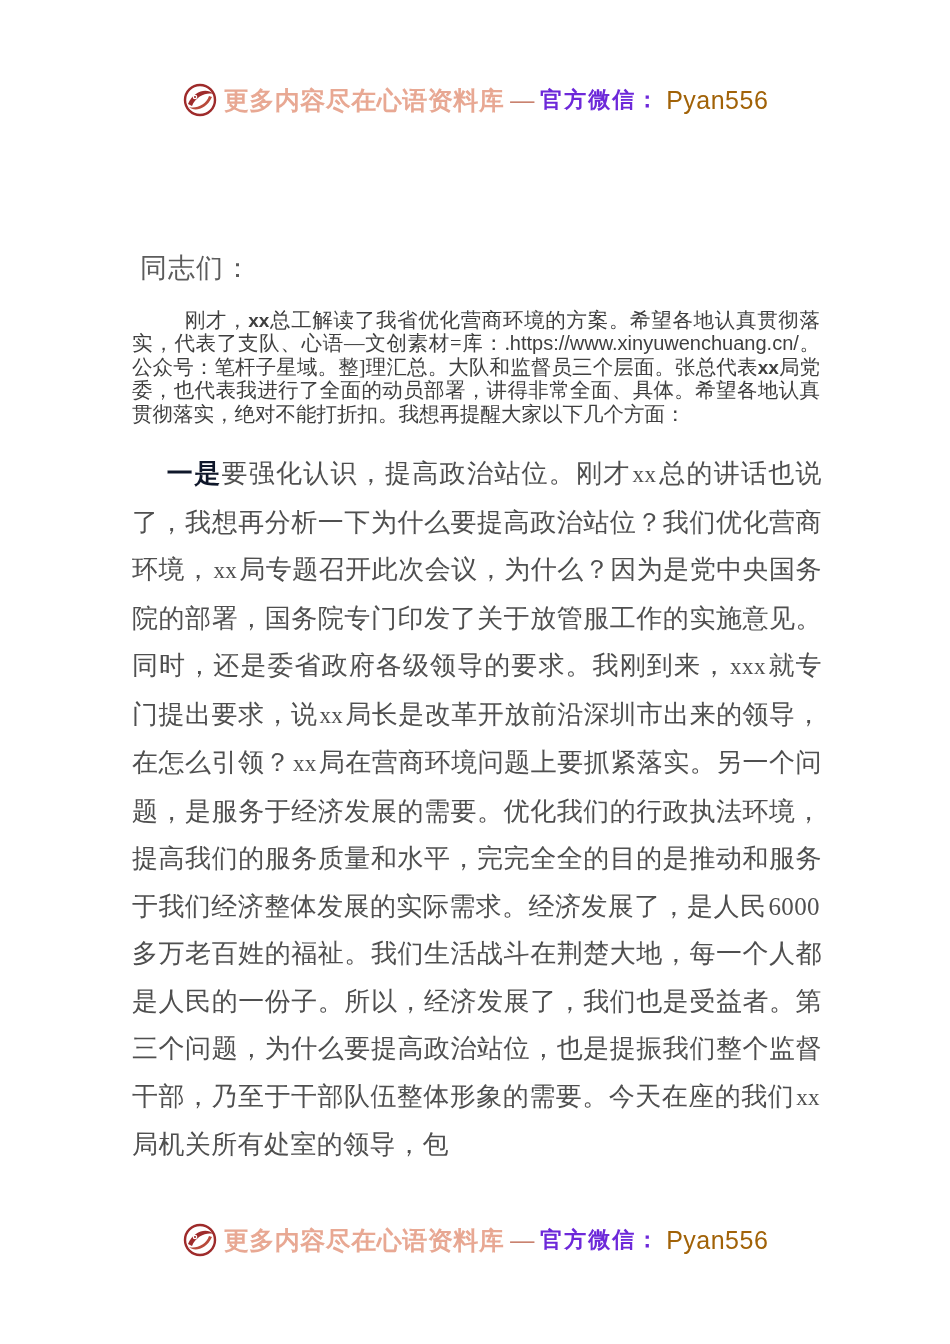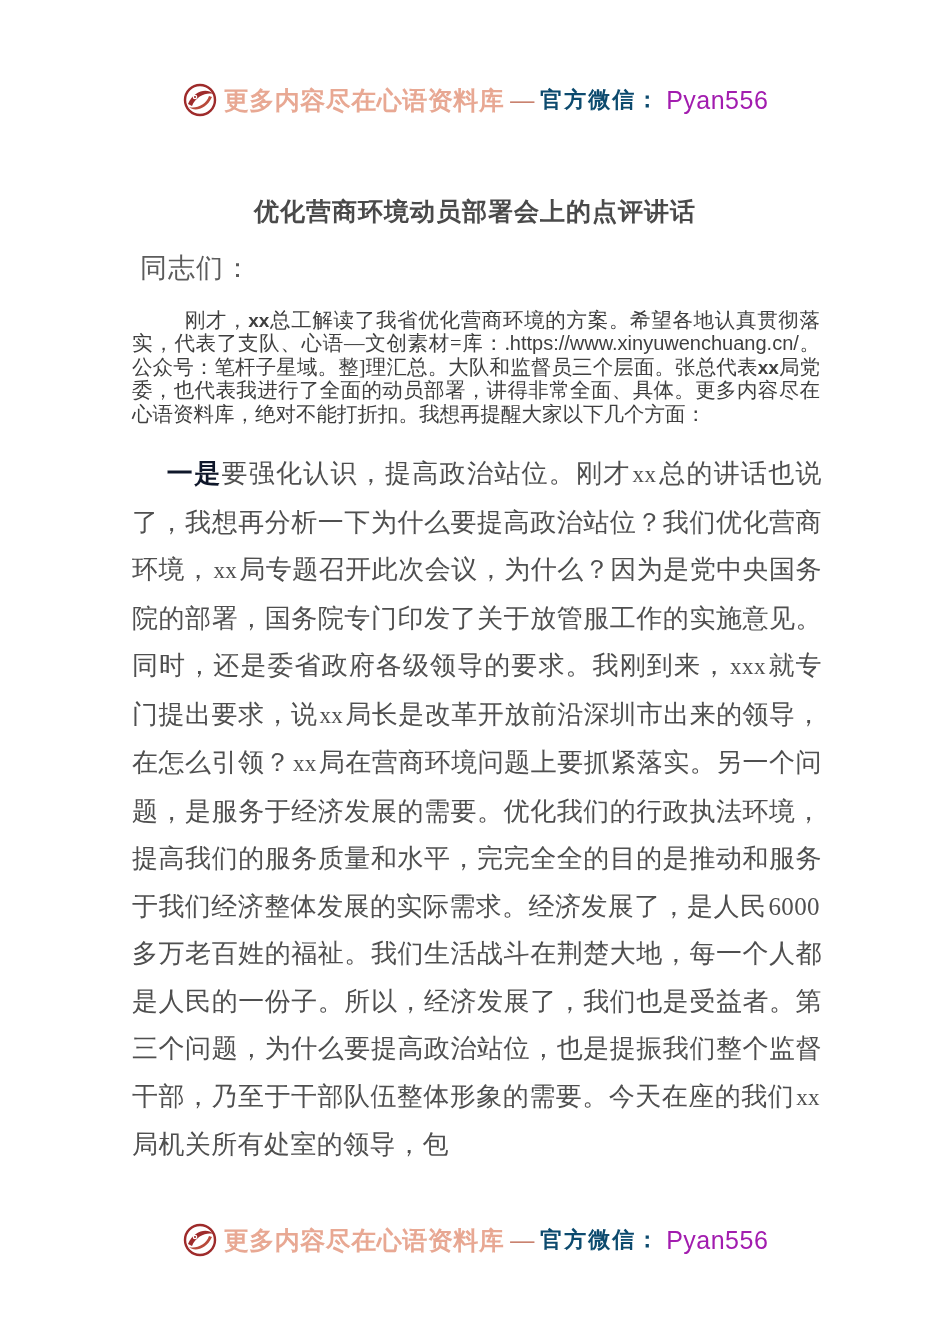--- a/index.html
+++ b/index.html
@@ -56,30 +56,30 @@
   .wm-dash {
     font-size: 24px;
     font-weight: 700;
     color: #c9826f;
     line-height: 1;
   }
   .wm-sub {
     font-family: "Liberation Serif", "DejaVu Serif", serif;
     font-size: 22px;
     font-weight: 700;
-    color: #0c4a6e;
+    color: #6d28d9;
     letter-spacing: 2px;
     line-height: 1;
     text-align: right;
   }
   .wm-id {
     font-family: "Liberation Sans", "DejaVu Sans", sans-serif;
     font-size: 25px;
     font-weight: 400;
-    color: #a21caf;
+    color: #a16207;
     letter-spacing: 0.5px;
     line-height: 1;
   }
 
   
   .doc-title {
     position: absolute;
     top: 178px;
     left: 0;
     width: 950px;
@@ -162,26 +162,25 @@
         <circle cx="13" cy="15" r="2.3" fill="#ffffff"></circle>
         <circle cx="13" cy="15" r="1.1" fill="#9e2b2b"></circle>
       </svg>
     </span>
     <span class="wm-main">更多内容尽在心语资料库</span>
     <span class="wm-dash">—</span>
     <span class="wm-sub">官方微信：</span>
     <span class="wm-id">Pyan556</span>
   </div>
 
-  <h1 class="doc-title">优化营商环境动员部署会上的点评讲话</h1>
 
   <div class="salutation">同志们：</div>
 
   <p class="small-para">
-    <span class="indent"></span><span>刚才，</span><span class="lat">xx</span><span>总工解读了我省优化营商环境的方案。希望各地认真贯彻落实，代表了支队、心语—文创素材=库：.</span><span class="url">https://www.xinyuwenchuang.cn/</span><span>。公众号：笔杆子星域。整]理汇总。大队和监督员三个层面。张总代表</span><span class="lat">xx</span><span>局党委，也代表我进行了全面的动员部署，讲得非常全面、具体。更多内容尽在心语资料库，绝对不能打折扣。我想再提醒大家以下几个方面：</span>
+    <span class="indent"></span><span>刚才，</span><span class="lat">xx</span><span>总工解读了我省优化营商环境的方案。希望各地认真贯彻落实，代表了支队、心语—文创素材=库：.</span><span class="url">https://www.xinyuwenchuang.cn/</span><span>。公众号：笔杆子星域。整]理汇总。大队和监督员三个层面。张总代表</span><span class="lat">xx</span><span>局党委，也代表我进行了全面的动员部署，讲得非常全面、具体。希望各地认真贯彻落实，绝对不能打折扣。我想再提醒大家以下几个方面：</span>
   </p>
 
   <p class="main-body">
     <span class="indent"></span><span class="bold">一是</span><span>要强化认识，提高政治站位。刚才</span><span class="lat">xx</span><span>总的讲话也说了，我想再分析一下为什么要提高政治站位？我们优化营商环境，</span><span class="lat">xx</span><span>局专题召开此次会议，为什么？因为是党中央国务院的部署，国务院专门印发了关于放管服工作的实施意见。同时，还是委省政府各级领导的要求。我刚到来，</span><span class="lat">xxx</span><span>就专门提出要求，说</span><span class="lat">xx</span><span>局长是改革开放前沿深圳市出来的领导，在怎么引领？</span><span class="lat">xx</span><span>局在营商环境问题上要抓紧落实。另一个问题，是服务于经济发展的需要。优化我们的行政执法环境，提高我们的服务质量和水平，完完全全的目的是推动和服务于我们经济整体发展的实际需求。经济发展了，是人民</span><span class="num">6000</span><span>多万老百姓的福祉。我们生活战斗在荆楚大地，每一个人都是人民的一份子。所以，经济发展了，我们也是受益者。第三个问题，为什么要提高政治站位，也是提振我们整个监督干部，乃至于干部队伍整体形象的需要。今天在座的我们</span><span class="lat">xx</span><span>局机关所有处室的领导，包</span>
   </p>
 
   <div class="watermark footer">
     <span class="wm-logo">
       <svg viewBox="0 0 36 36" xmlns="http://www.w3.org/2000/svg">
         <circle cx="18" cy="18" r="15" fill="none" stroke="#9e2b2b" stroke-width="2.4"></circle>

